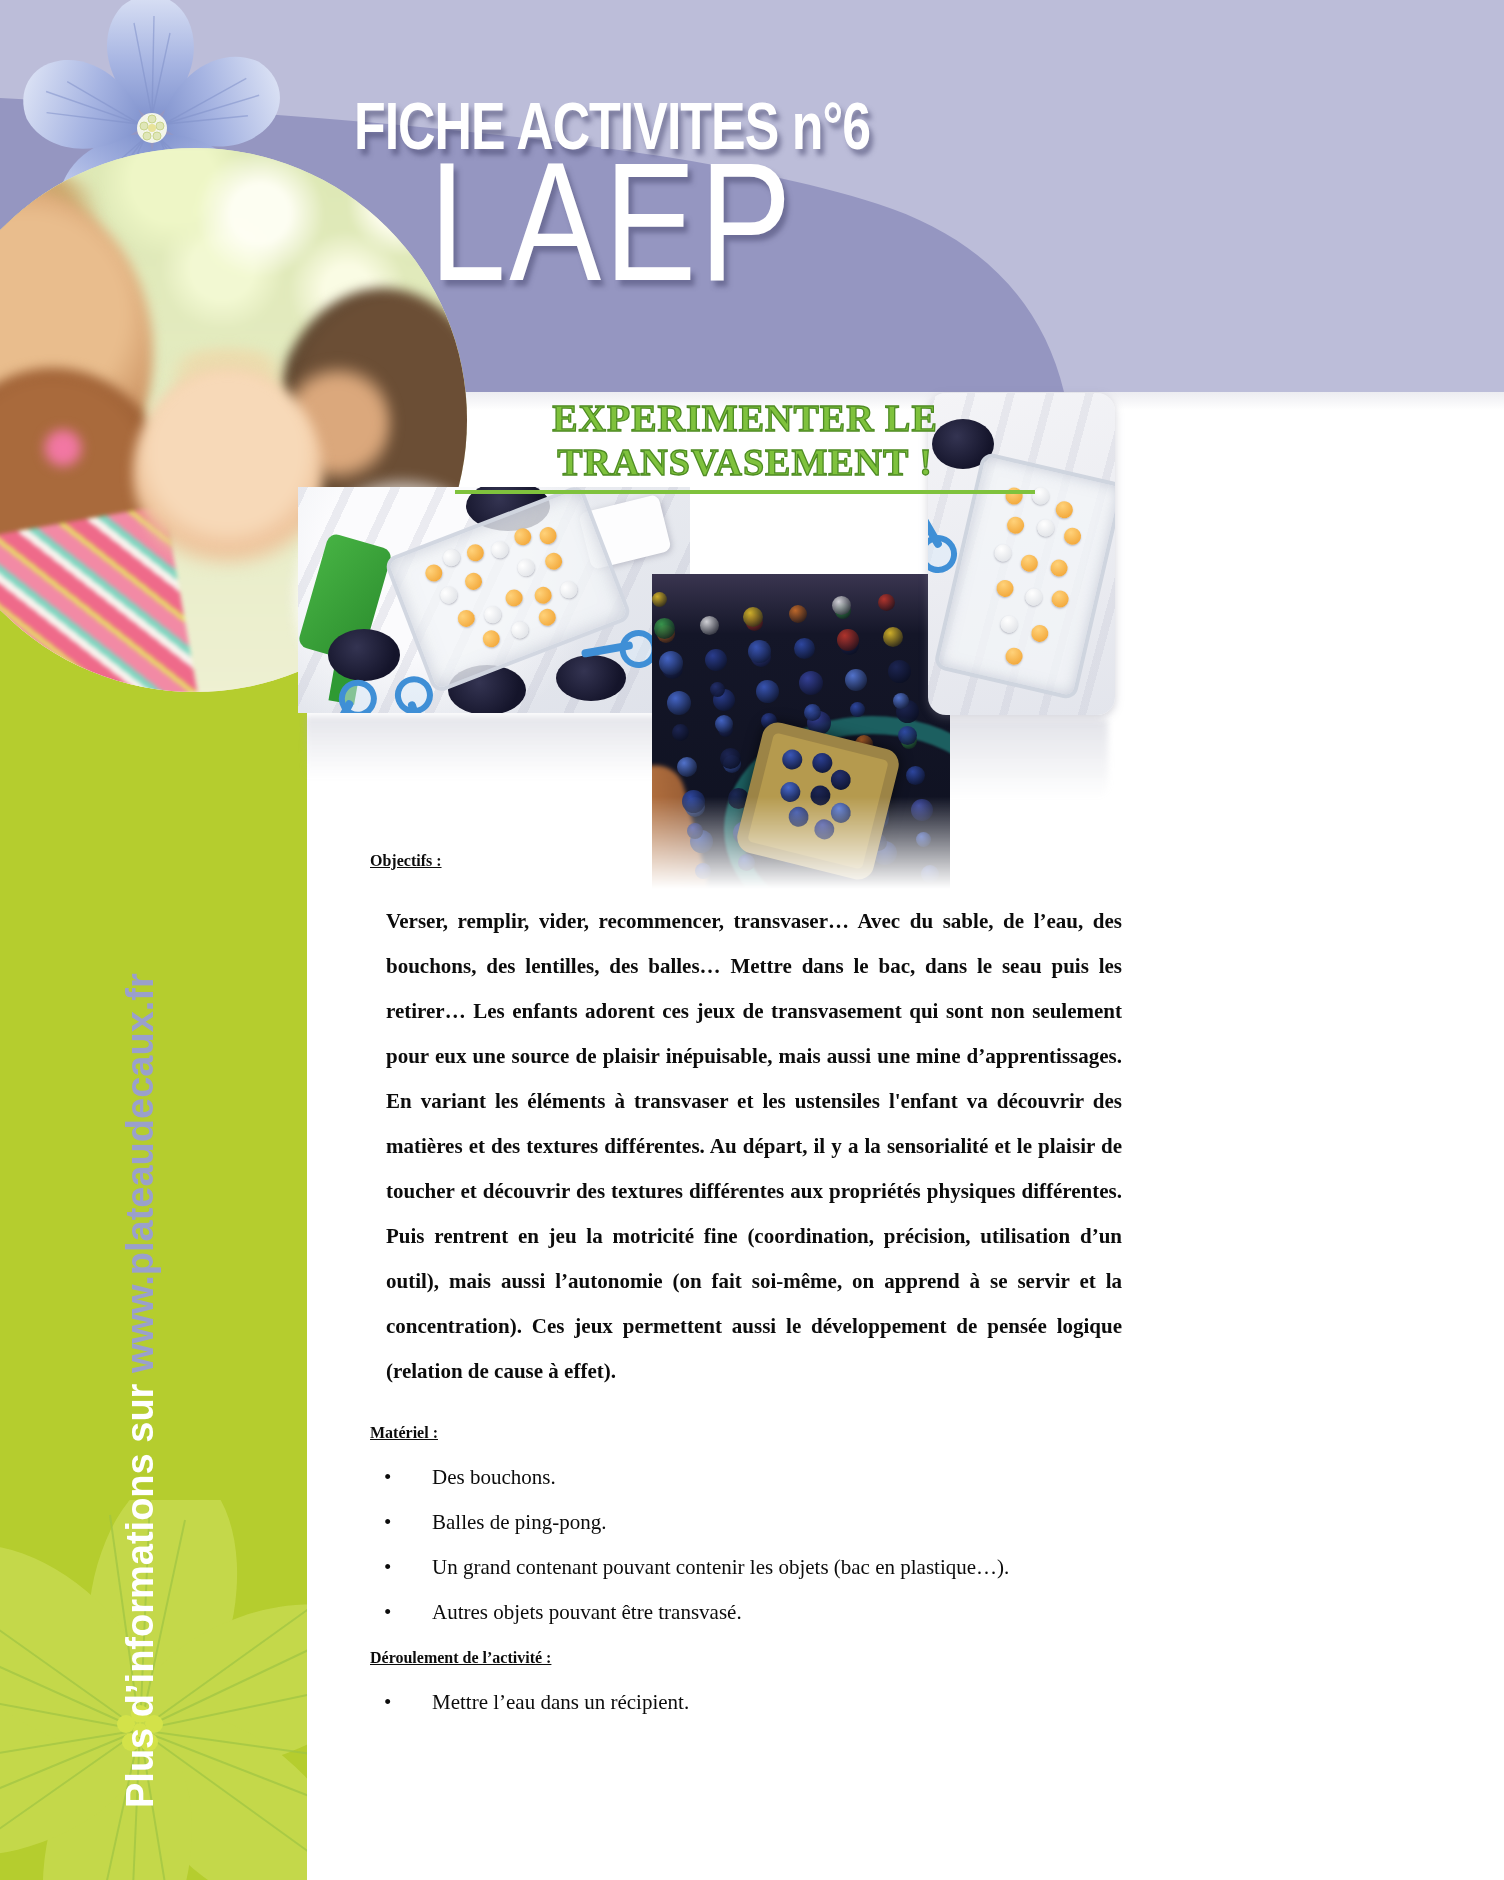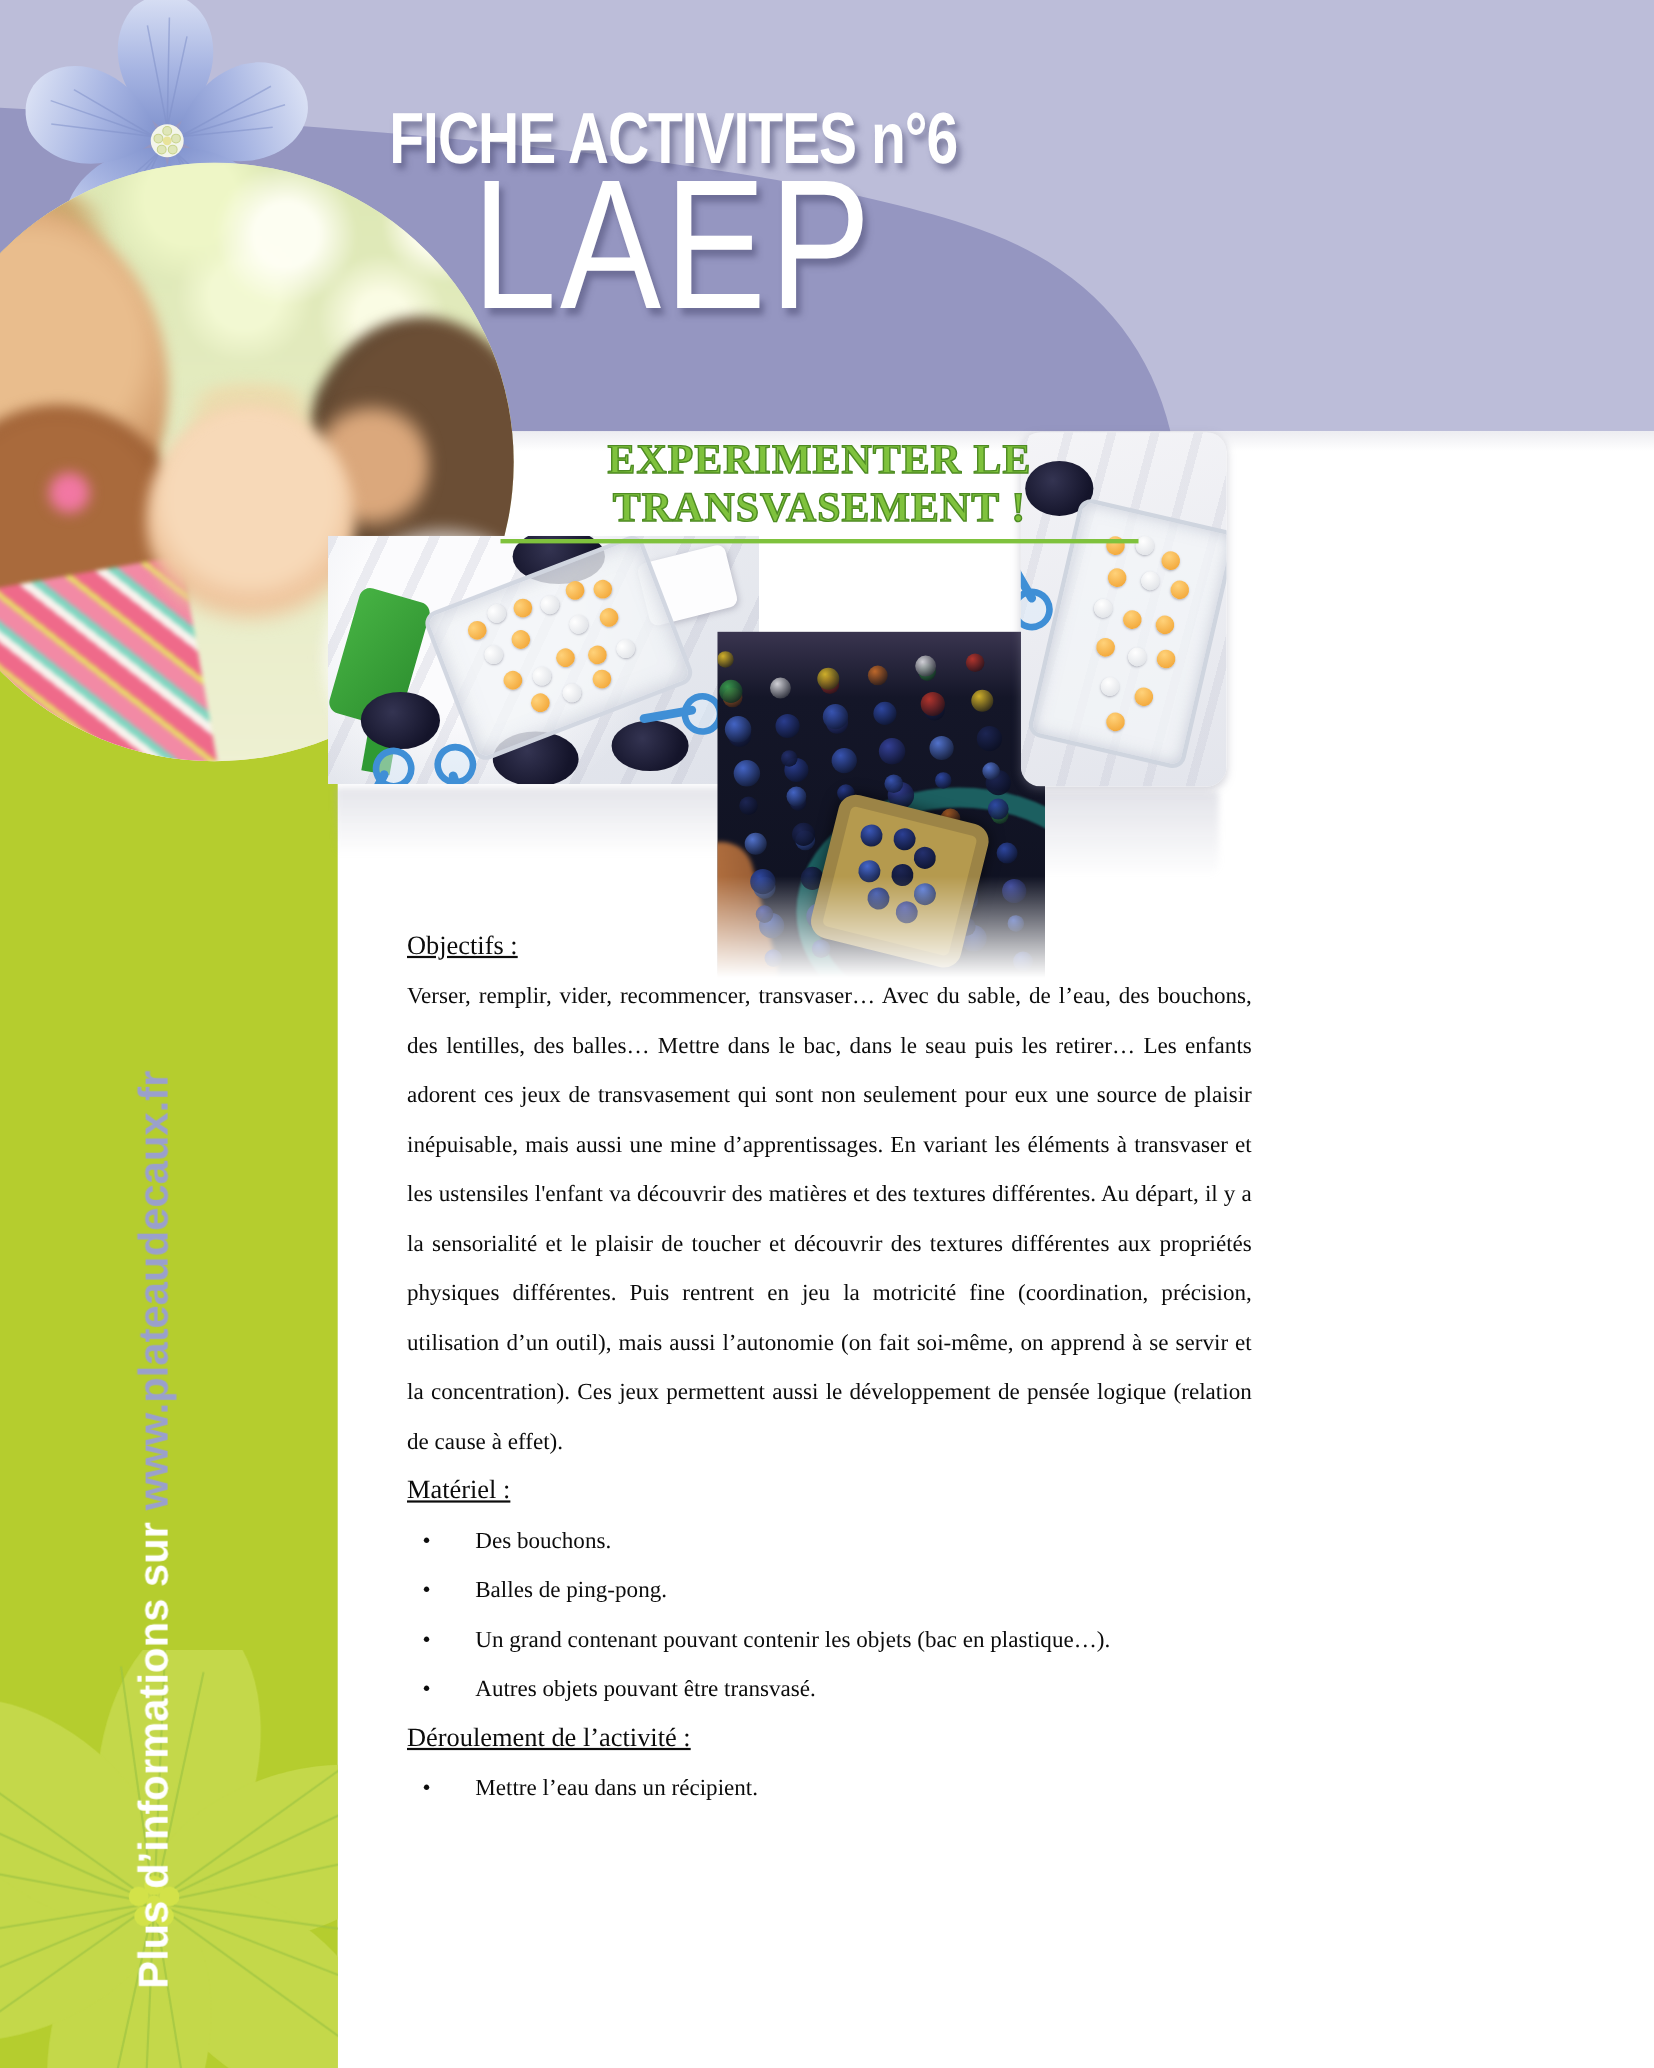--- a/index.html
+++ b/index.html
@@ -108,23 +108,23 @@
   
   .subtitle{position:absolute;left:420px;top:396px;width:650px;text-align:center;
       font-family:"Liberation Serif",serif;font-weight:700;font-size:38px;letter-spacing:1px;
       color:var(--heading-green,#7fc23d);-webkit-text-stroke:1.3px #4e8c23;
       padding-bottom:4px;}
   .subtitle .underline{position:absolute;left:35px;right:35px;bottom:-6px;height:4px;
       background:var(--heading-green,#7fc23d);}
 
   
   .content{position:absolute;left:370px;top:838px;width:768px;font-size:21px;line-height:45px;color:#0c0c0c;}
-  .content h3{margin:0;font-size:24px;font-weight:400;line-height:45px;}
+  .content h3{margin:0;font-size:16px;font-weight:700;line-height:45px;}
   .content h3 span{text-decoration:underline;}
-  .content p{margin:0;text-align:justify;}
+  .content p{margin:16px;text-align:justify;font-weight:bold;}
   .li{text-align:justify;}
   .li .marker{display:inline-block;width:62px;padding-left:14px;box-sizing:border-box;}
 </style>
 </head>
 <body style="--band-light: #bcbdd9; --band-dark: #9596c1; --sidebar-green: #b5cd2e; --heading-green: #7fc23d; --url-purple: #9aa0cc; --title-white: #ffffff;">
 
 <div class="header">
   <svg width="1504" height="392" viewBox="0 0 1504 392">
     <rect x="0" y="0" width="1504" height="392" fill="#bcbdd9"></rect>
     <path d="M0,98 C 360,116 700,146 878,204 C 978,236 1042,300 1064,392 L0,392 Z" fill="#9596c1"></path>

